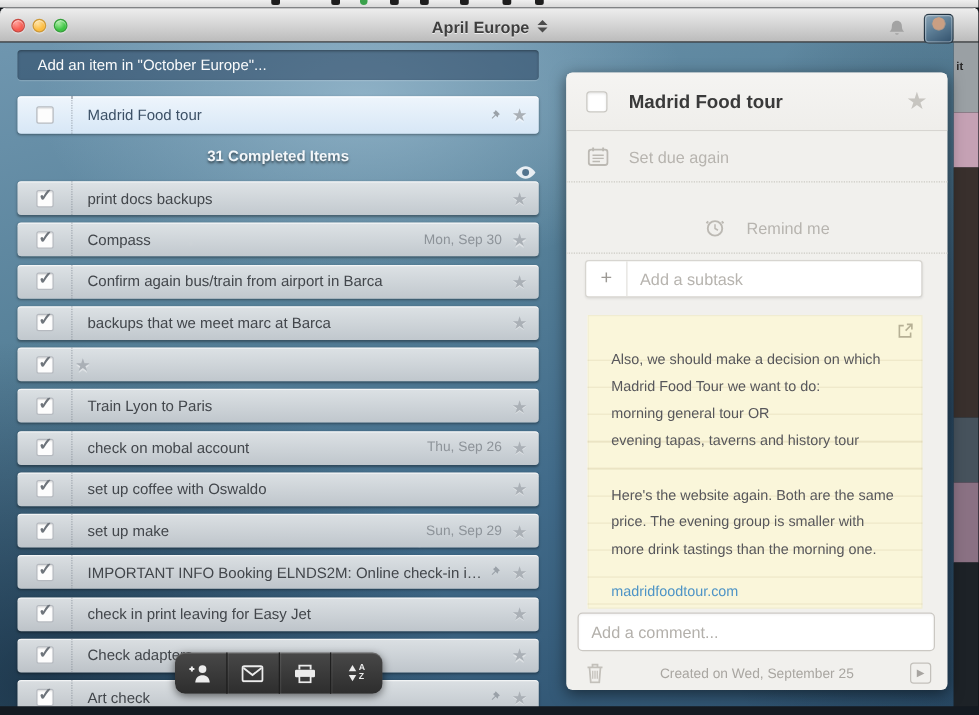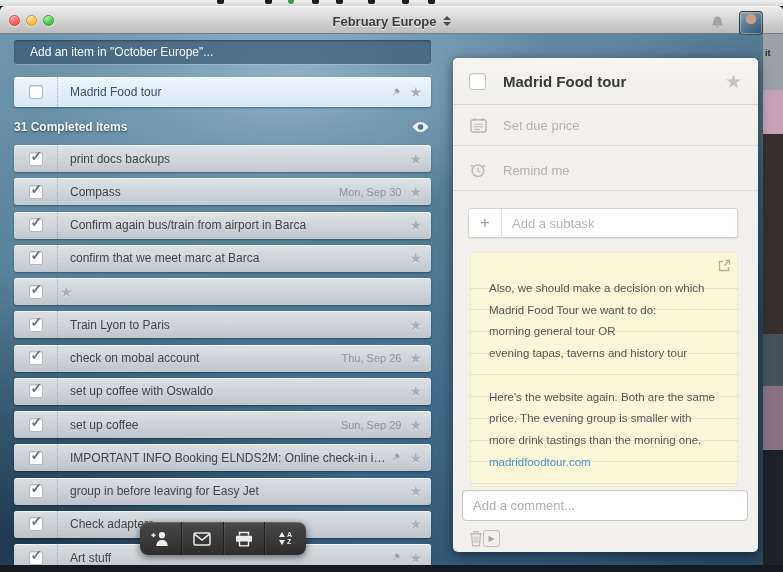--- a/index.html
+++ b/index.html
@@ -61,21 +61,21 @@
     border-right:1px dotted rgba(120,130,140,.55);}
   .checkbox{width:14px;height:14px;background:#fdfdfd;border:1px solid #b6bac0;border-radius:2px;
     box-shadow:inset 0 1px 1px rgba(0,0,0,.12);position:relative;}
   .checkbox .tick{position:absolute;left:1px;top:-5px;font-size:14px;font-weight:bold;color:#6e747b;}
   .row-label{flex:1;padding-left:12px;font-size:12px;color:#42464b;white-space:nowrap;overflow:hidden;text-overflow:ellipsis;}
   #selected-row .row-label{color:#3c5066;font-weight:bold;font-weight:normal;}
   .row-date{font-size:11px;color:#8d9399;margin-right:6px;white-space:nowrap;}
   .pin{width:13px;margin-right:4px;display:flex;align-items:center;}
   .star{font-size:14px;color:#aab0b6;margin:0 9px 0 2px;text-shadow:0 1px 0 rgba(255,255,255,.4);line-height:1;}
 
-  #completed-header{position:absolute;left:14px;top:118px;width:417px;height:18px;z-index:1;display:flex;align-items:center;}
+  #completed-header{position:absolute;left:14px;top:118px;width:417px;height:18px;z-index:1;display:flex;align-items:center;flex-direction:column;}
   #completed-header .hdr-label{font-size:12px;font-weight:bold;color:#f3f7fa;text-shadow:0 1px 2px rgba(0,0,0,.55);}
   #eye-btn{margin-left:auto;margin-right:2px;display:flex;align-items:center;}
 
   .completed-row{height:27px;background:linear-gradient(rgba(228,231,233,.95),rgba(202,206,210,.92));
     box-shadow:inset 0 1px 0 rgba(255,255,255,.65),0 1px 2px rgba(0,0,0,.35);}
 
   
   #action-bar{position:absolute;left:140px;top:522px;width:166px;height:33px;z-index:5;
     background:linear-gradient(#484848,#2d2d2d);border-radius:8px;
     box-shadow:0 2px 7px rgba(0,0,0,.55),inset 0 1px 0 rgba(255,255,255,.18);display:flex;}
@@ -92,37 +92,37 @@
     background:#f1f0ed;border-radius:5px;box-shadow:0 3px 12px rgba(0,0,0,.5);}
   #detail-header{position:absolute;left:0;top:0;width:100%;height:47px;background:linear-gradient(#f5f4f2,#efeeeb);
     border-bottom:1px solid #d7d5d1;border-radius:5px 5px 0 0;display:flex;align-items:center;}
   #detail-checkbox{width:17px;height:17px;margin-left:16px;background:#fff;border:1px solid #c9c7c2;border-radius:3px;
     box-shadow:inset 0 1px 2px rgba(0,0,0,.1);}
   #detail-title{margin-left:17px;font-size:15px;font-weight:bold;color:#3a3a3a;flex:1;}
   #detail-star{font-size:19px;color:#c7c5c0;margin-right:16px;line-height:1;}
 
   .meta-row{position:absolute;left:0;width:100%;height:41px;display:flex;align-items:center;}
   #due-row{top:47px;border-bottom:1px dotted #ccc9c3;}
-  #remind-row{top:92px;border-bottom:1px dotted #ccc9c3;}
+  #remind-row{top:104px;border-bottom:1px dotted #ccc9c3;justify-content:center;}
   .meta-icon{width:18px;margin-left:16px;display:flex;justify-content:center;}
   .meta-label{margin-left:16px;font-size:13px;color:#b7b4af;}
 
   #subtask-box{position:absolute;left:15px;top:150px;width:270px;height:30px;background:#fff;
     border:1px solid #d7d5d0;border-radius:3px;box-shadow:0 1px 2px rgba(0,0,0,.08);display:flex;align-items:stretch;}
   #subtask-plus{width:33px;display:flex;align-items:center;justify-content:center;color:#9c9994;font-size:16px;border-right:1px solid #e4e2de;}
   #subtask-input{flex:1;border:none;outline:none;background:transparent;font-size:13px;padding:0 10px;color:#555;}
   #subtask-input::placeholder{color:#b7b4af;opacity:1;}
 
   #note-area{position:absolute;left:17px;top:194px;width:268px;height:235px;background:#faf6da;
     box-shadow:inset 0 0 0 1px rgba(0,0,0,.04);
     background-image:repeating-linear-gradient(180deg,rgba(0,0,0,0) 0 20.7px,#ebe4c4 20.7px 21.7px);
     background-position:0 15px;overflow:hidden;}
   #note-expand{position:absolute;right:7px;top:6px;}
   #note-text{margin:26px 6px 0 19px;font-size:11.5px;color:#57575b;line-height:21.7px;white-space:pre-line;}
-  #note-link{display:block;margin:0 6px 0 19px;font-size:11.5px;color:#4e94c6;line-height:21.7px;text-decoration:none;}
+  #note-link{display:block;margin:12px 6px 0 19px;font-size:11.5px;color:#4e94c6;line-height:21.7px;text-decoration:none;}
 
   #comment-box{position:absolute;left:9px;top:432px;width:286px;height:31px;background:#fff;border:1px solid #cbc8c3;
     border-radius:4px;box-shadow:inset 0 1px 2px rgba(0,0,0,.05);font-size:13px;padding:0 10px;outline:none;color:#3b82f6;}
   #comment-box::placeholder{color:#b3b0ab;opacity:1;}
   #detail-footer{position:absolute;left:0;top:467px;width:100%;height:27px;display:flex;align-items:center;}
   #trash-btn{margin-left:16px;display:flex;align-items:center;}
   #created-label{flex:1;text-align:center;font-size:11px;color:#a9a6a1;}
   #play-btn{margin-right:13px;width:17px;height:17px;border:1px solid #c3c0bb;border-radius:3px;
     display:flex;align-items:center;justify-content:center;font-size:8px;color:#a7a4a0;}
 
@@ -152,21 +152,21 @@
     <span class="mb-mark" style="left:368px;"></span>
     <span class="mb-mark" style="left:402px;"></span>
     <span class="mb-mark" style="left:428px;"></span>
   </div>
 
   <div id="titlebar">
     <span class="tl" id="tl-close"></span>
     <span class="tl" id="tl-min"></span>
     <span class="tl" id="tl-zoom"></span>
     <div id="win-title">
-      <span>February Europe</span>
+      <span>April Europe</span>
       <span class="caret-stack">
         <span class="caret-up"></span>
           <span class="caret-down"></span>
       </span>
     </div>
     <span id="bell-btn">
       <svg width="15" height="16" viewBox="0 0 15 16">
         <path d="M7.5 1.6c2.6 0 4 1.9 4 4.4 0 2.8 1.2 3.9 1.9 4.4H1.6c.7-.5 1.9-1.6 1.9-4.4 0-2.5 1.4-4.4 4-4.4z" fill="#a3a3a3"></path>
         <path d="M6 11.6a1.6 1.6 0 003.1 0z" fill="#a3a3a3"></path>
       </svg>
@@ -230,21 +230,21 @@
       <span class="row-label">Confirm again bus/train from airport in Barca</span>
 
       <span class="star">★</span>
     </div>
       <div class="row-base completed-row" style="top: 244.75px;">
       <span class="cb-cell">
         <span class="checkbox">
           <span class="tick">✓</span>
         </span>
       </span>
-      <span class="row-label">confirm that we meet marc at Barca</span>
+      <span class="row-label">backups that we meet marc at Barca</span>
 
       <span class="star">★</span>
     </div>
       <div class="row-base completed-row" style="top: 278px;">
       <span class="cb-cell">
         <span class="checkbox">
           <span class="tick">✓</span>
         </span>
       </span>
 
@@ -280,21 +280,21 @@
       <span class="row-label">set up coffee with Oswaldo</span>
 
       <span class="star">★</span>
     </div>
       <div class="row-base completed-row" style="top: 411px;">
       <span class="cb-cell">
         <span class="checkbox">
           <span class="tick">✓</span>
         </span>
       </span>
-      <span class="row-label">set up coffee</span>
+      <span class="row-label">set up make</span>
       <span class="row-date">Sun, Sep 29</span>
 
       <span class="star">★</span>
     </div>
       <div class="row-base completed-row" style="top: 444.25px;">
       <span class="cb-cell">
         <span class="checkbox">
           <span class="tick">✓</span>
         </span>
       </span>
@@ -306,41 +306,41 @@
           </svg>
       </span>
       <span class="star">★</span>
     </div>
       <div class="row-base completed-row" style="top: 477.5px;">
       <span class="cb-cell">
         <span class="checkbox">
           <span class="tick">✓</span>
         </span>
       </span>
-      <span class="row-label">group in before leaving for Easy Jet</span>
+      <span class="row-label">check in print leaving for Easy Jet</span>
 
       <span class="star">★</span>
     </div>
       <div class="row-base completed-row" style="top: 510.75px;">
       <span class="cb-cell">
         <span class="checkbox">
           <span class="tick">✓</span>
         </span>
       </span>
       <span class="row-label">Check adapters</span>
 
       <span class="star">★</span>
     </div>
       <div class="row-base completed-row" style="top: 544px;">
       <span class="cb-cell">
         <span class="checkbox">
           <span class="tick">✓</span>
         </span>
       </span>
-      <span class="row-label">Art stuff</span>
+      <span class="row-label">Art check</span>
 
       <span class="pin">
         <svg width="11" height="11" viewBox="0 0 16 16">
             <path d="M9.5 1.5l5 5-1.8.9-.9 2.7-2.3-2.3-3.8 3.9-.9-.9L8.7 7 6.4 4.7l2.2-1.4z" fill="#9aa1a8"></path>
           </svg>
       </span>
       <span class="star">★</span>
     </div>
     </div>
 
@@ -387,21 +387,21 @@
     </div>
 
     <div class="meta-row" id="due-row">
       <span class="meta-icon">
         <svg width="17" height="16" viewBox="0 0 17 16">
           <rect x="1" y="2.7" width="15" height="12.3" rx="2" fill="none" stroke="#bcb9b3" stroke-width="1.5"></rect>
           <path d="M4.5 1v3M12.5 1v3" stroke="#bcb9b3" stroke-width="1.5"></path>
           <path d="M4 7.2h9M4 9.7h9M4 12.2h6" stroke="#bcb9b3" stroke-width="1.1"></path>
         </svg>
       </span>
-      <span class="meta-label">Set due price</span>
+      <span class="meta-label">Set due again</span>
     </div>
 
     <div class="meta-row" id="remind-row">
       <span class="meta-icon">
         <svg width="16" height="16" viewBox="0 0 16 16">
           <circle cx="8" cy="8.7" r="5.8" fill="none" stroke="#bcb9b3" stroke-width="1.5"></circle>
           <path d="M8 5.4v3.4l2.4 1.4" fill="none" stroke="#bcb9b3" stroke-width="1.2"></path>
           <path d="M2.6 3.1L1.2 4.6M13.4 3.1l1.4 1.5" stroke="#bcb9b3" stroke-width="1.5"></path>
         </svg>
       </span>
@@ -434,20 +434,21 @@
     <input id="comment-box" placeholder="Add a comment..." style="">
 
     <div id="detail-footer">
       <span id="trash-btn">
         <svg width="14" height="17" viewBox="0 0 14 17">
           <path d="M1 3.8h12M5 3.4V1.6h4v1.8" fill="none" stroke="#c3c0ba" stroke-width="1.4"></path>
           <path d="M2.6 3.8l1 12h6.8l1-12" fill="none" stroke="#c3c0ba" stroke-width="1.4"></path>
           <path d="M5.2 6.5v6.5M7 6.5v6.5M8.8 6.5v6.5" stroke="#c3c0ba" stroke-width="1"></path>
         </svg>
       </span>
+      <span id="created-label">Created on Wed, September 25</span>
       <span id="play-btn">
         <span>▶</span>
       </span>
     </div>
   </div>
 
   <div id="bottom-strip"></div>
 </div>
 
 </body></html>

